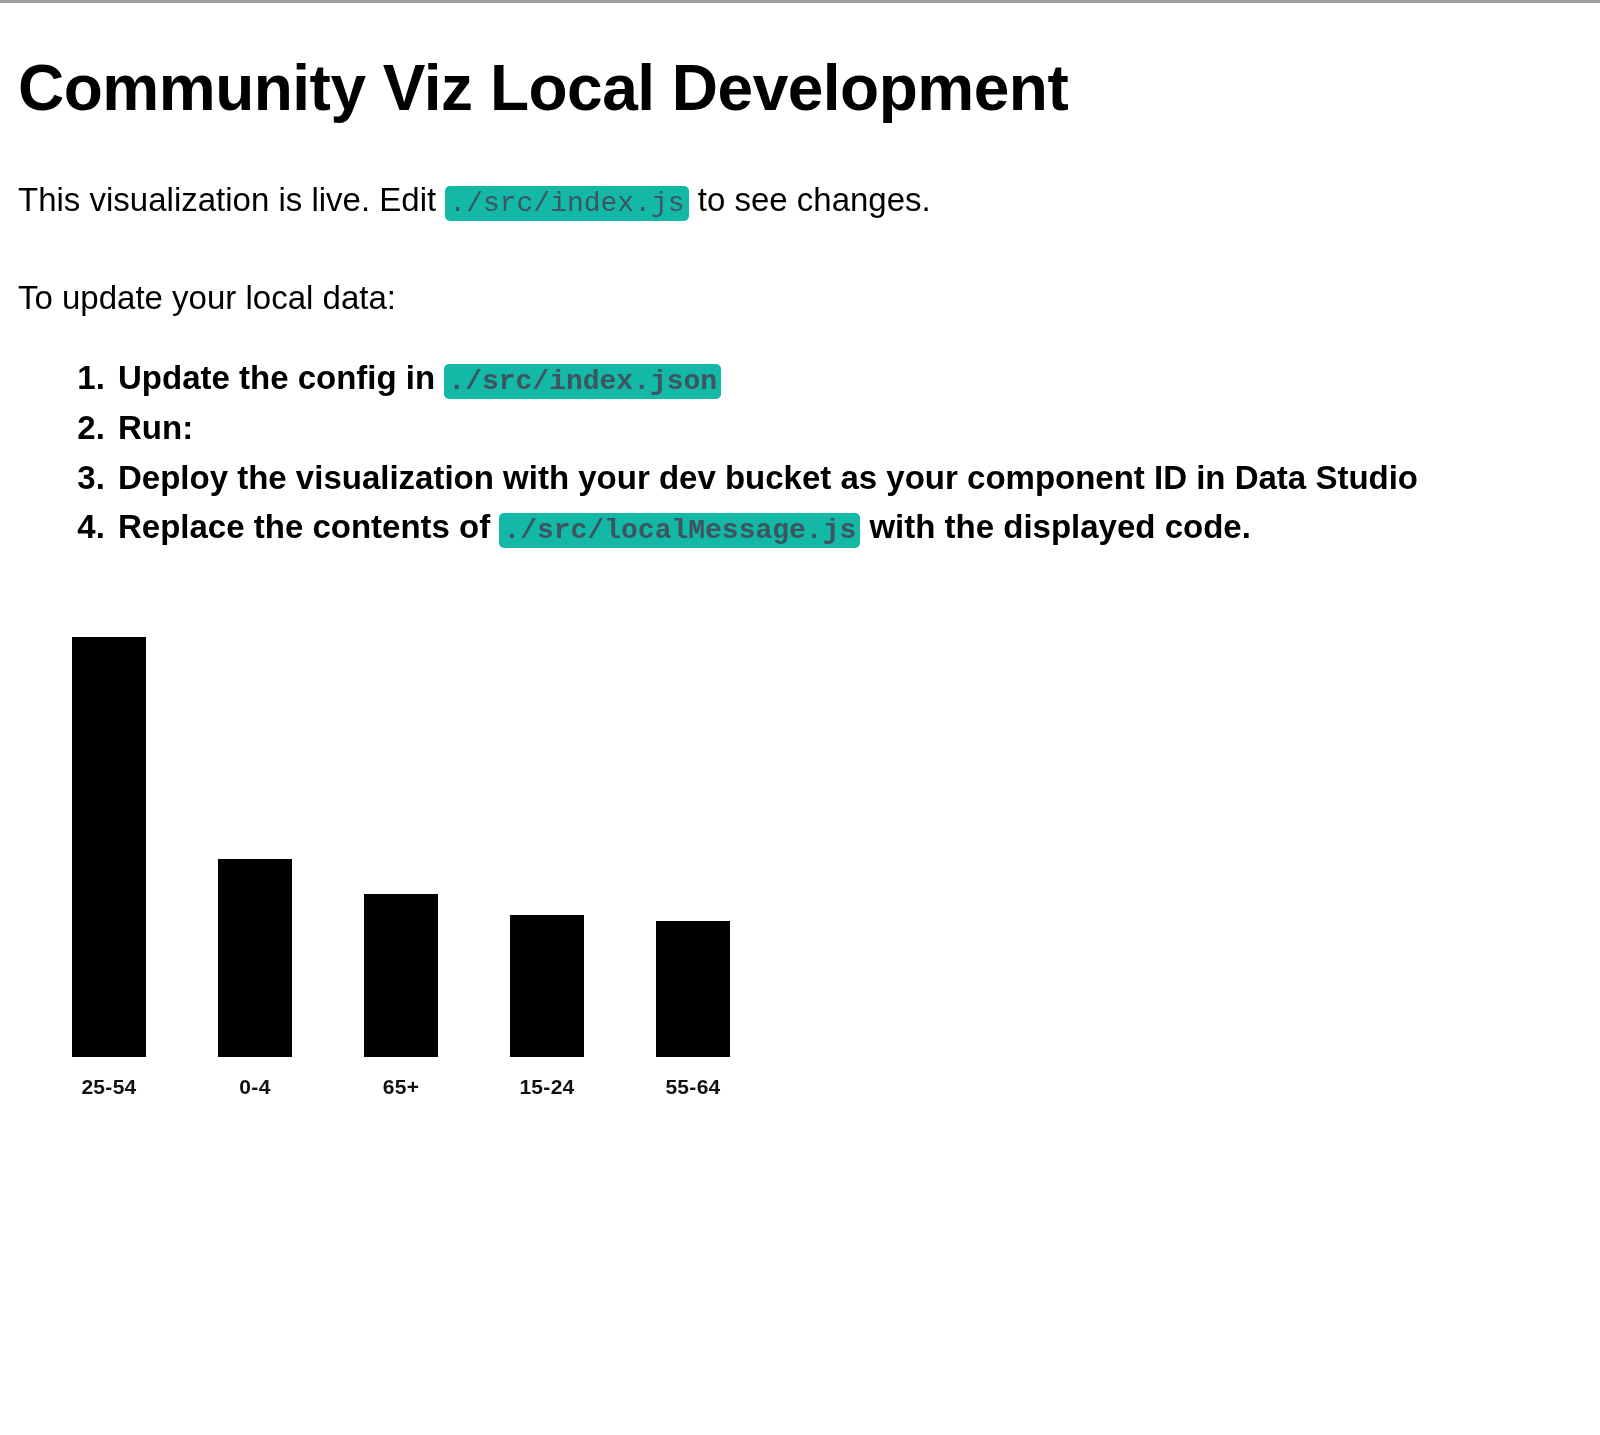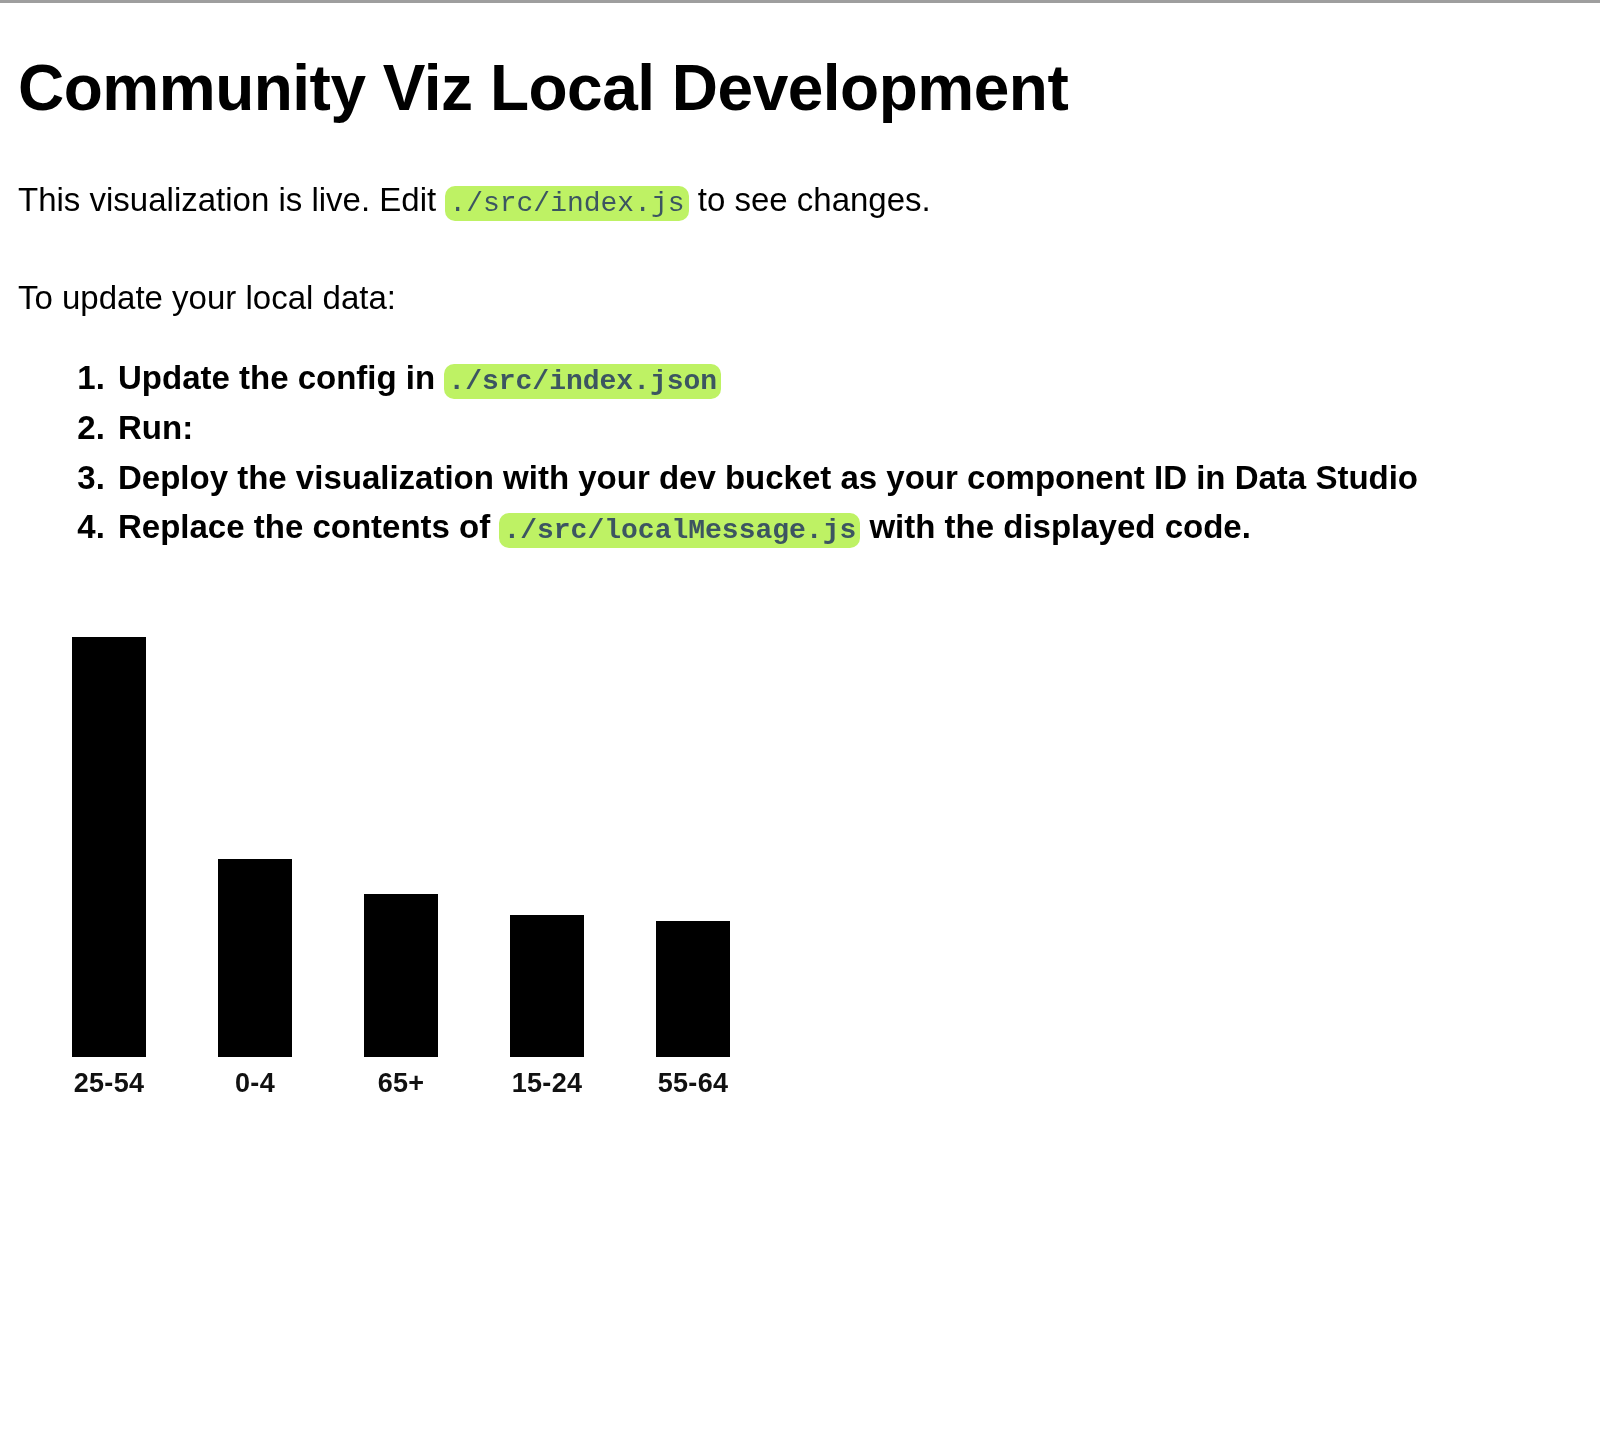--- a/index.html
+++ b/index.html
@@ -49,25 +49,25 @@
   }
   ol.steps > li {
     margin: 0 0 4px 0;
     padding-left: 4px;
     font-weight: bold;
   }
 
   code.inline-code,
   code.block-code {
     font-family: "Liberation Mono", "DejaVu Sans Mono", monospace;
-    background: #bef264;
+    background: #14b8a6;
     color: #3c5561;
     font-size: 28px;
     padding: 2px 4px;
-    border-radius: 10px;
+    border-radius: 5px;
     white-space: pre;
   }
   code.block-code {
     display: inline-block;
     margin: 10px 0 4px 0;
   }
 
   a.doc-link {
     color: #6a1fb0;
     text-decoration: underline;
@@ -84,21 +84,21 @@
     height: 510px;
   }
   .bar {
     position: absolute;
     background: #000000;
     box-sizing: border-box;
   }
   .bar-label {
     position: absolute;
     font-family: "Liberation Sans", sans-serif;
-    font-size: 27px;
+    font-size: 21px;
     font-weight: bold;
     color: #111111;
     text-align: center;
     letter-spacing: 0.3px;
   }
 </style>
 </head>
 <body>
 
 <div class="page">

